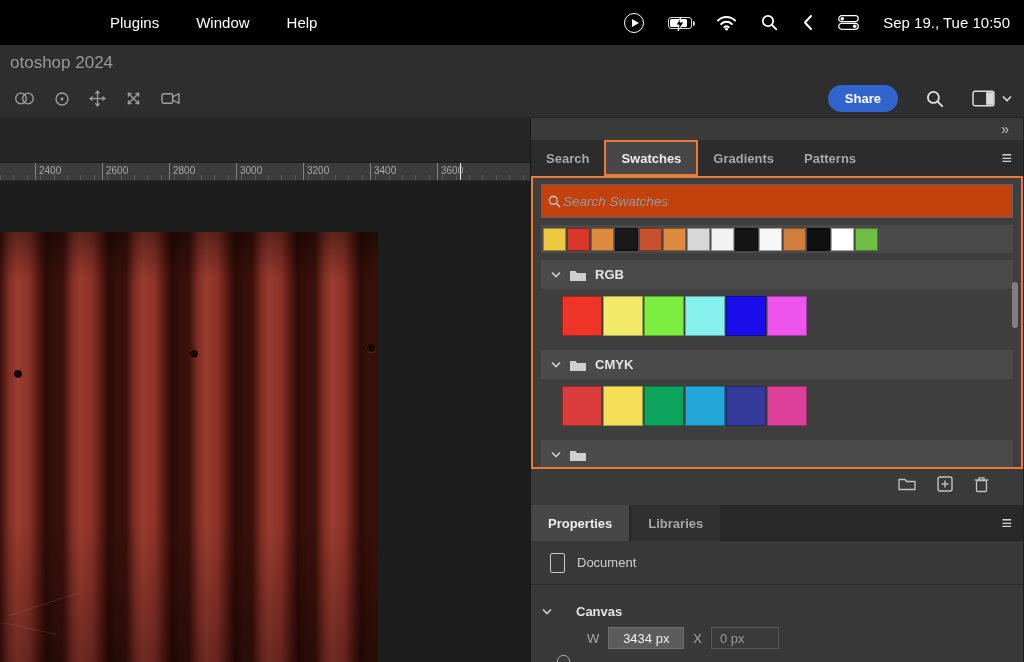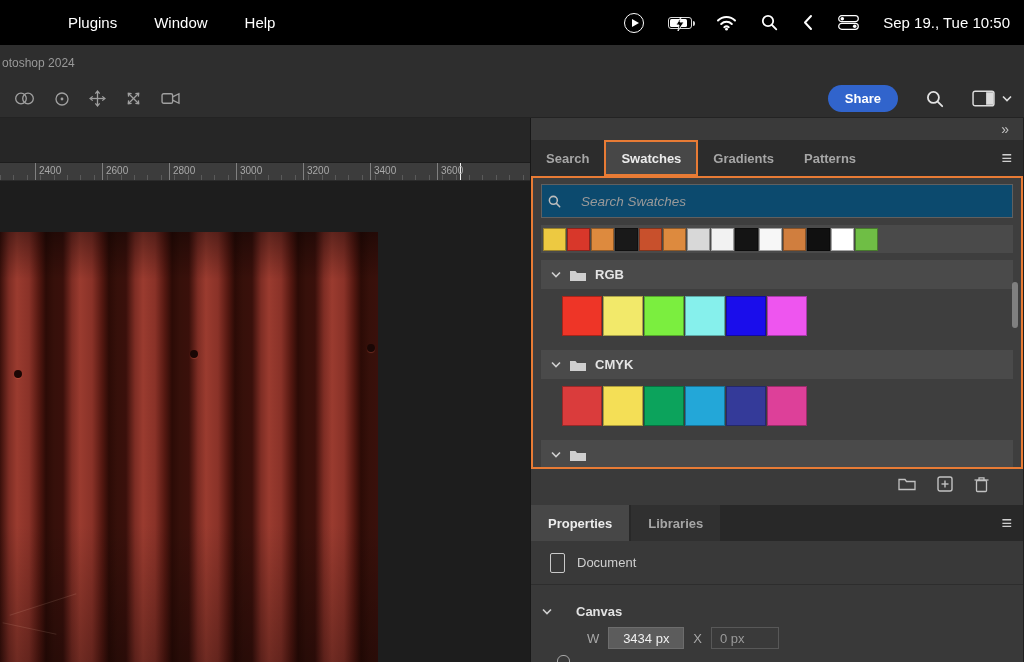--- a/index.html
+++ b/index.html
@@ -3,40 +3,40 @@
 <meta charset="utf-8">
 <style>
   * { margin:0; padding:0; box-sizing:border-box; }
   html,body { width:1024px; height:662px; overflow:hidden; background:#1f1f1f;
     font-family:"Liberation Sans", sans-serif; }
   :root { --accent:#e87b35; --share:#3164cc; }
 
   
   .menubar { height:45px; background:#000; display:flex; align-items:center;
     color:#fff; font-size:15px; }
-  .menu-items { display:flex; gap:37px; margin-left:68px;align-items:center; }
+  .menu-items { display:flex; gap:37px; margin-left:110px;align-items:center; }
   .menu-item { cursor:default; }
   .status { margin-left:auto; display:flex; align-items:center; gap:24px; margin-right:14px; }
   .sicon { display:inline-flex; align-items:center; }
   .play-circle { width:20px; height:20px; border:1.6px solid #fff; border-radius:50%;
     display:flex; align-items:center; justify-content:center; }
   .play-tri { width:0; height:0; border-left:7px solid #fff; border-top:4.5px solid transparent;
     border-bottom:4.5px solid transparent; margin-left:2px; }
   .battery { width:24px; height:12px; border:1px solid rgba(255,255,255,.85); border-radius:3px;
     position:relative; }
   .battery::after { content:''; position:absolute; right:-4px; top:3px; width:2.5px; height:5px;
     background:rgba(255,255,255,.85); border-radius:0 2px 2px 0; }
   .battery .fill { position:absolute; left:1px; top:1px; bottom:1px; width:78%;
     background:#fff; border-radius:1.5px; }
   .battery svg { position:absolute; left:6px; top:-1px; }
   .clock { font-size:15px; }
 
   
   .titlebar { height:35px; background:#2e2e2e; display:flex; align-items:center;
-    color:#999; font-size:12px; padding-left:2px; }
+    color:#999; font-size:17px; padding-left:10px; }
 
   
   .toolbar { height:38px; background:#2e2e2e; border-bottom:1px solid #232323;
     display:flex; align-items:center; padding:0 12px; }
   .tool-icons { display:flex; align-items:center; gap:19px; margin-left:2px; }
   .tool-icons .sicon { opacity:.85; }
   .share-btn { margin-left:auto; background:var(--share); color:#fff; border:none;
     border-radius:14px; height:27px; padding:0 17px; font-size:13px; font-weight:700;
     cursor:pointer; }
   .tb-search { margin-left:28px; }
@@ -80,22 +80,22 @@
   .tab.active { background:#474747; color:#ececec; }
   .tabbar.annotated .tab.active { border:2px solid var(--accent); }
   .props-tabbar { background:#282828; margin-top:6px; }
   .props-tabbar .tab { background:#303030; margin-right:2px; padding:0 17px; }
   .props-tabbar .tab.active { background:#474747; }
   .hamburger { position:absolute; right:11px; top:50%; transform:translateY(-50%);
     font-size:18px; color:#cfcfcf; cursor:pointer; line-height:1; }
 
   .swatch-body { border:2px solid var(--accent); background:#3e3e3e; height:293px;
     position:relative; overflow:hidden; padding:6px 8px 0 8px; }
-  .search-box { height:24px; border:1px solid #606060; background:#0c4a6e; display:flex;
-    align-items:center; gap:20px; padding:16px 6px; }
+  .search-box { height:24px; border:1px solid #606060; background:#c2410c; display:flex;
+    align-items:center; gap:2px; padding:16px 6px; }
   .search-box input { flex:1; background:transparent; border:none; outline:none;
     color:#ddd; font-size:13.5px; font-style:italic; font-family:"Liberation Sans",sans-serif; }
   .search-box input::placeholder { color:#999; font-style:italic; }
   .recent-strip { margin-top:7px; height:28px; background:#4a4a4a; display:flex;
     align-items:center; gap:1px; padding-left:2px; }
   .sw { flex:none; cursor:pointer; }
   .sw.sm { width:23px; height:23px; border:1px solid rgba(0,0,0,.35); }
   .sw.lg { width:40px; height:40px; border:1px solid rgba(0,0,0,.3); }
   .sw.xs { width:33px; height:24px; border:1px solid rgba(0,0,0,.3); }
   .group { margin-top:7px; }

